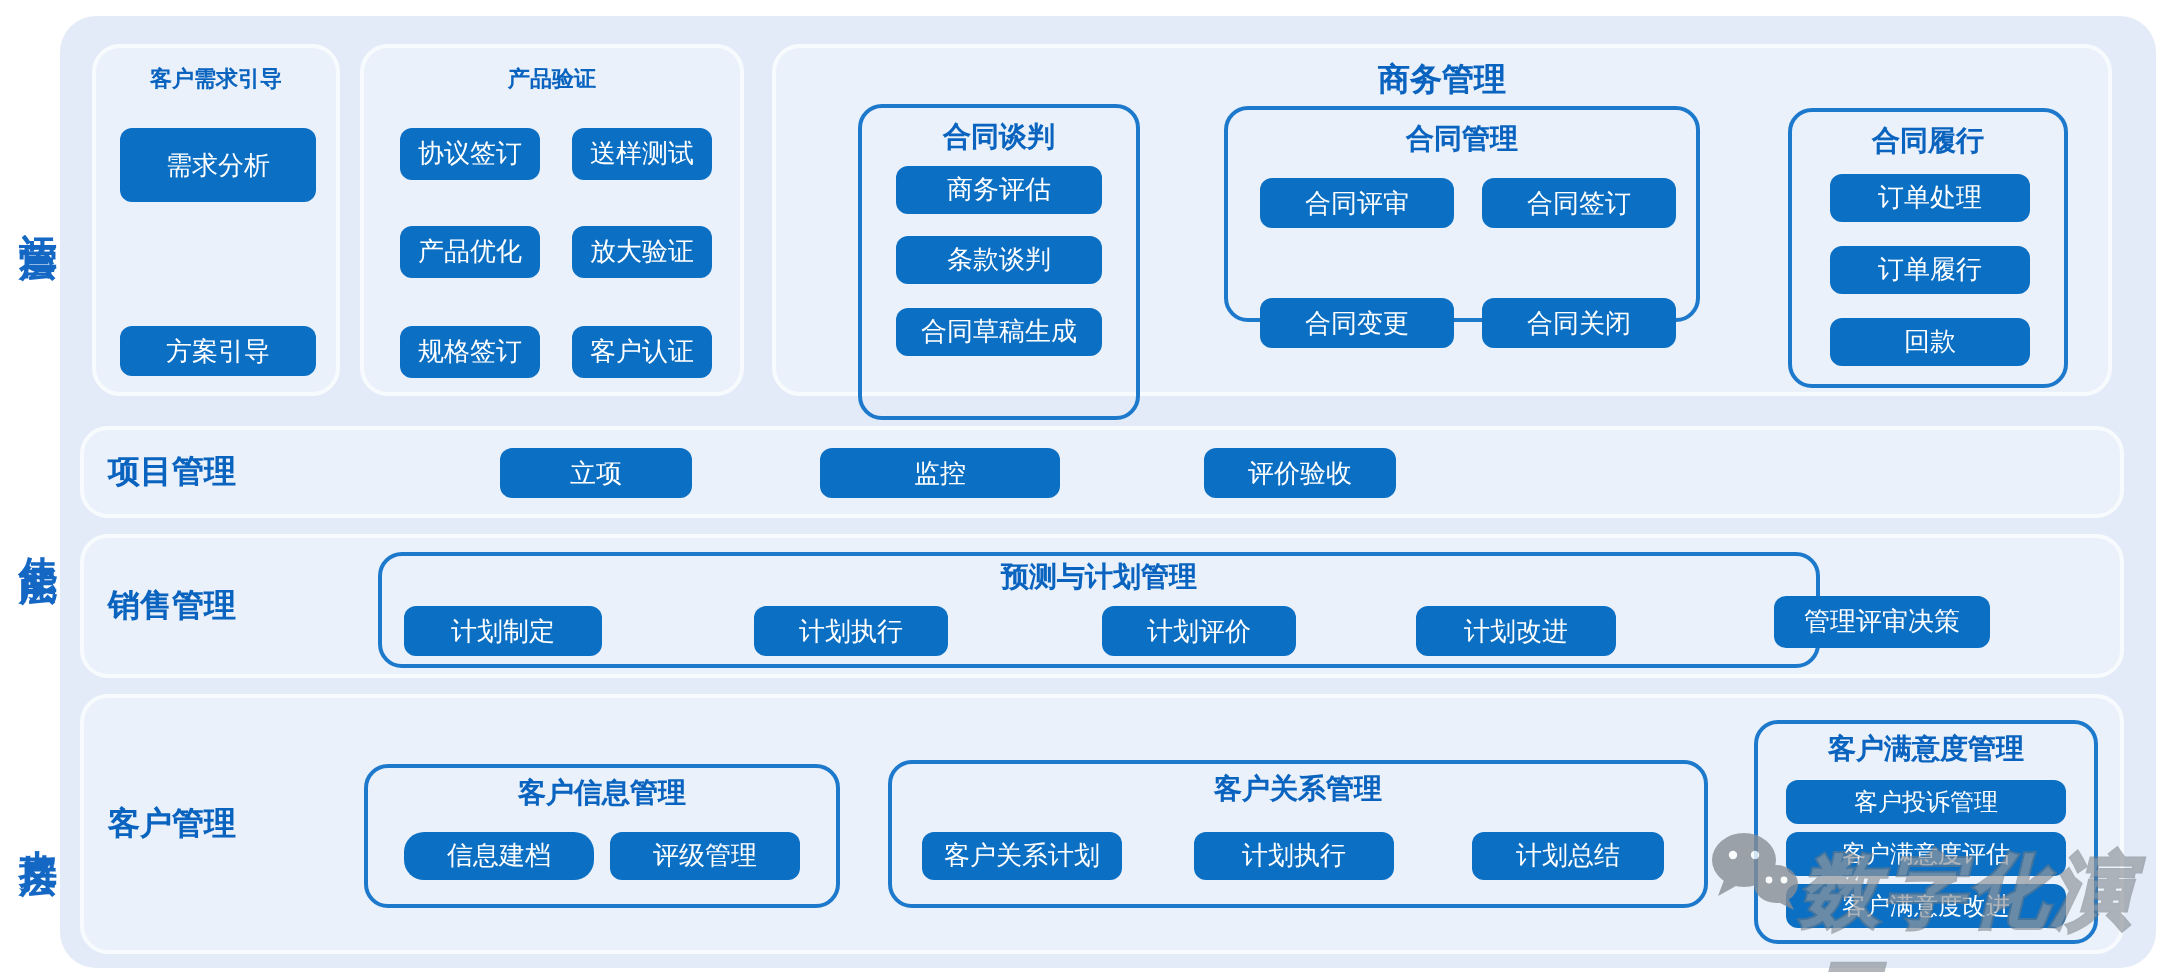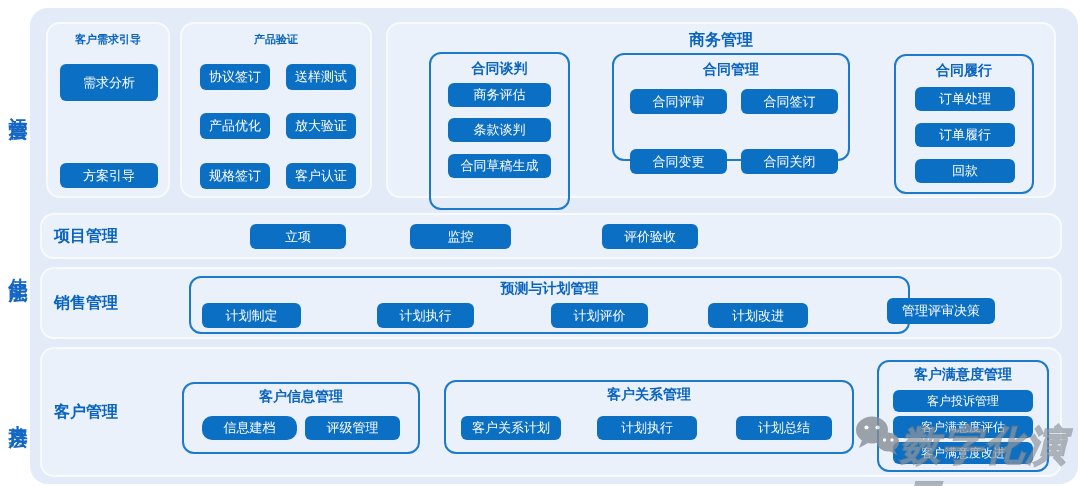--- a/index.html
+++ b/index.html
@@ -101,21 +101,21 @@
       <div class="subtitle" style="top:6px;">合同履行</div>
       <div class="btn" style="left:19px;top:31px;width:100px;height:24px;">订单处理</div>
       <div class="btn" style="left:19px;top:67px;width:100px;height:24px;">订单履行</div>
       <div class="btn" style="left:19px;top:103px;width:100px;height:24px;">回款</div>
     </div>
   </div>
 
   <div class="panel" style="left:40px;top:213px;width:1022px;height:46px;">
     <div class="rowlabel">项目管理</div>
     <div class="btn" style="left:160px;top:9px;width:96px;height:25px;margin-left:48px;">立项</div>
-    <div class="btn" style="left:368px;top:9px;width:101px;height:25px;">监控</div>
+    <div class="btn" style="left:368px;top:9px;width:120px;height:25px;">监控</div>
     <div class="btn" style="left:560px;top:9px;width:96px;height:25px;">评价验收</div>
   </div>
 
   <div class="panel" style="left:40px;top:267px;width:1022px;height:72px;">
     <div class="rowlabel">销售管理</div>
     <div class="bluebox" style="left:147px;top:7px;width:721px;height:58px;">
       <div class="subtitle" style="top:2px;">预测与计划管理</div>
       <div class="btn" style="left:11px;top:25px;width:99px;height:25px;">计划制定</div>
       <div class="btn" style="left:186px;top:25px;width:97px;height:25px;">计划执行</div>
       <div class="btn" style="left:360px;top:25px;width:97px;height:25px;">计划评价</div>

